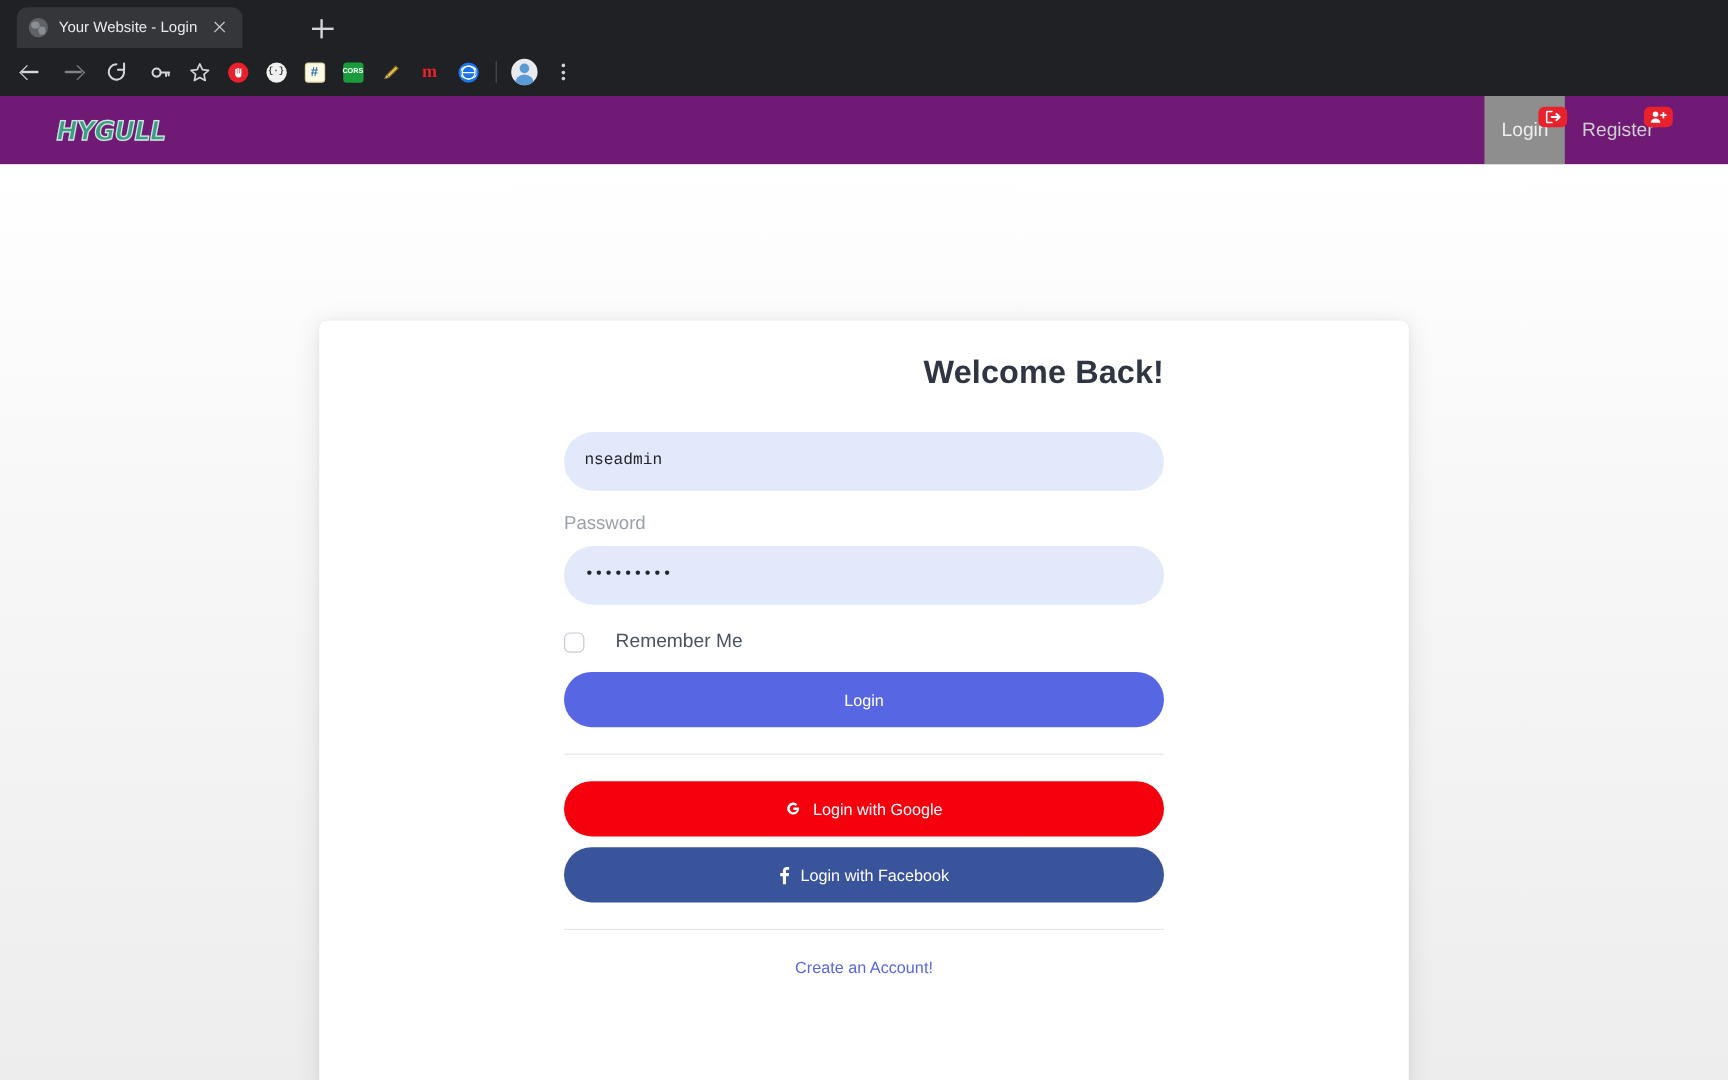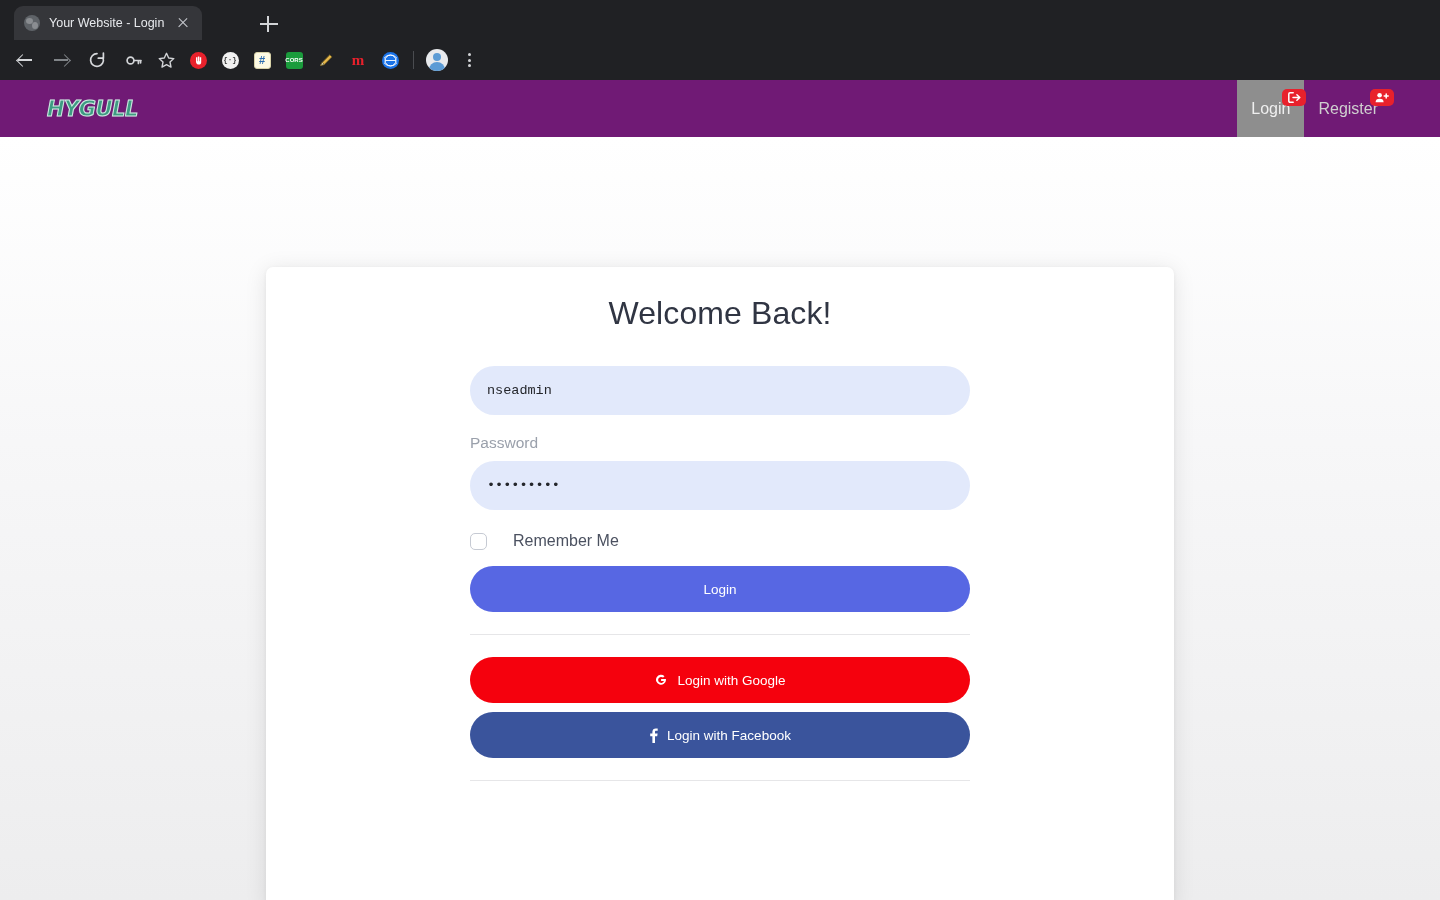--- a/index.html
+++ b/index.html
@@ -182,21 +182,21 @@
   .card {
     position: absolute; left: 266px; top: 130px;
     width: 908px; height: 640px;
     background: #ffffff;
     border-radius: 7px;
     box-shadow: 0 3px 22px rgba(0,0,0,0.10), 0 1px 4px rgba(0,0,0,0.05);
   }
   .card-inner { padding: 28px 204px 0 204px; }
 
   .card-title {
-    text-align: center; font-size: 32px; font-weight: normal;
+    text-align: right; font-size: 27px; font-weight: bold;
     color: #303543; margin-bottom: 34px; letter-spacing: 0.1px;
   }
   .field-label {
     font-size: 15.5px; color: #9aa0ab; margin-bottom: 9px; display: block;
   }
   .text-input {
     width: 100%; height: 49px;
     background: #e2e9fb; border: none; border-radius: 26px;
     padding: 0 17px; font-size: 13.5px; color: #24262b;
     font-family: Liberation Mono, monospace;
@@ -383,17 +383,18 @@
           <svg width="9" height="15" viewBox="0 0 9 15">
             <path d="M6.0 15 V8.2 H8.2 L8.6 5.6 H6.0 V4.0 C6.0 3.3 6.2 2.8 7.3 2.8 H8.7 V0.5 A19 19 0 0 0 6.8 0.4 C4.8 0.4 3.4 1.6 3.4 3.8 V5.6 H1.2 V8.2 H3.4 V15 Z" fill="#fff"></path>
           </svg>
         </span>
         <span>Login with Facebook</span>
       </button>
 
       <hr class="hr">
 
       <div class="footer-links">
+        <a class="footer-link">Create an Account!</a>
       </div>
 
     </div>
   </div>
 </div>
 
 </body></html>

